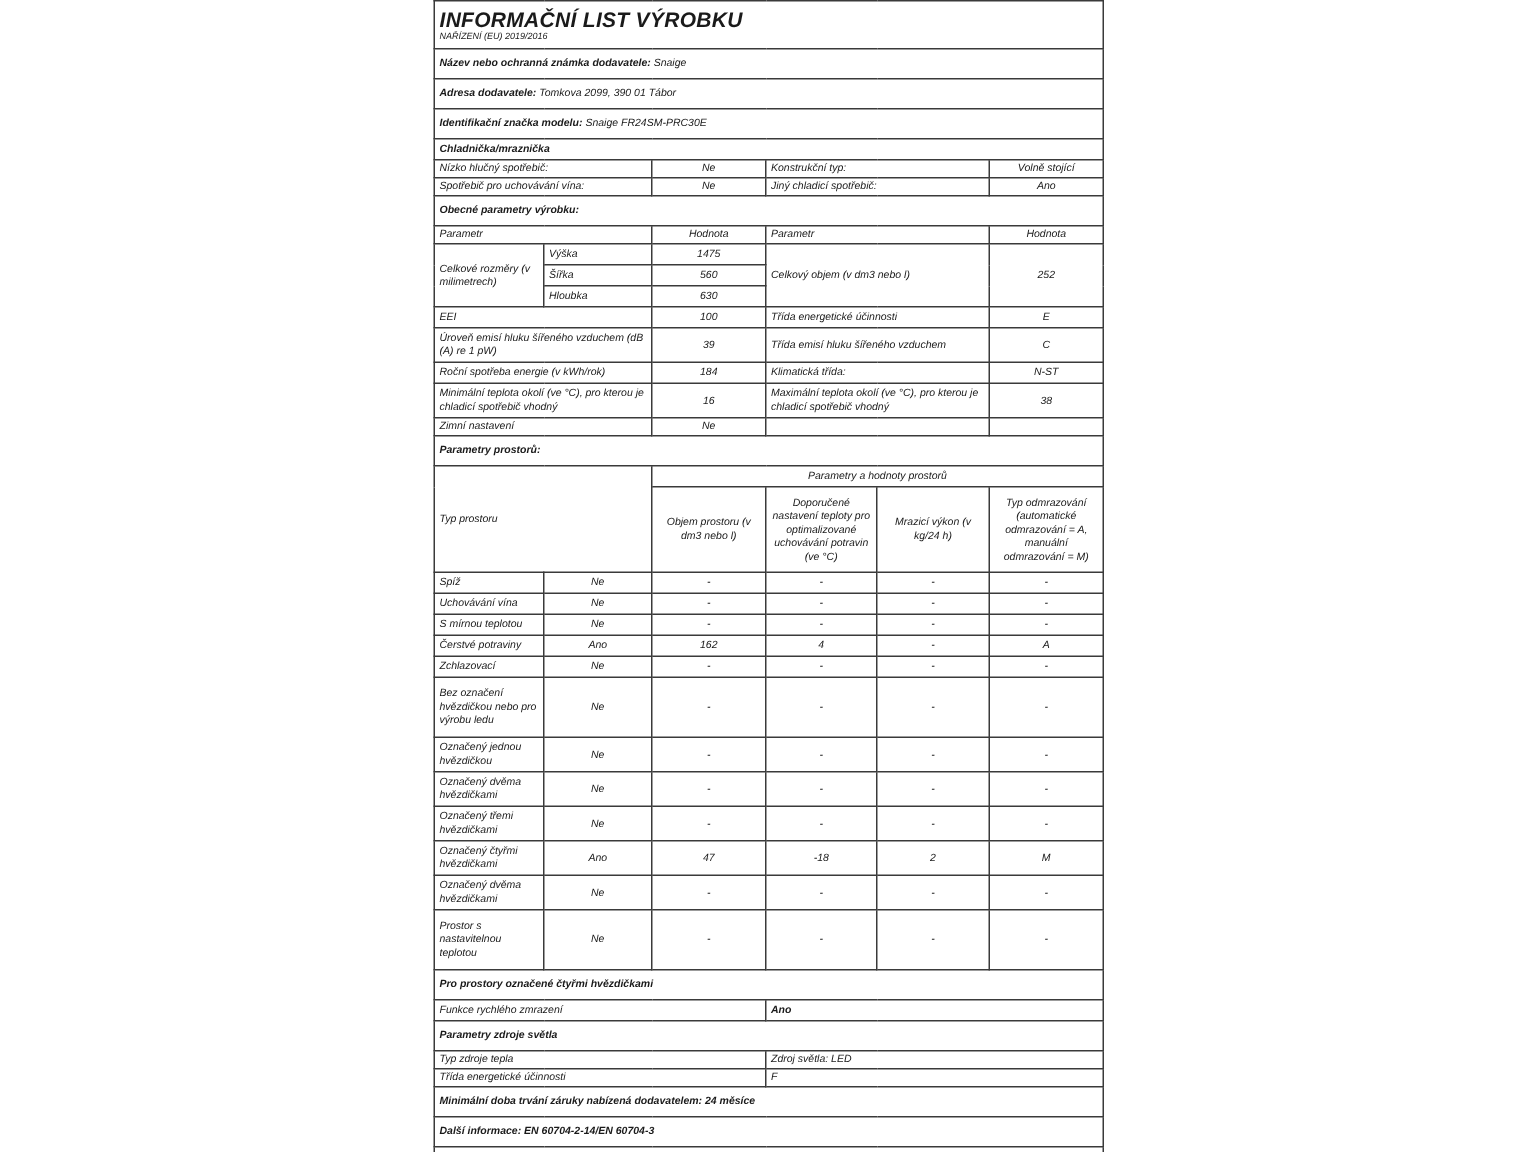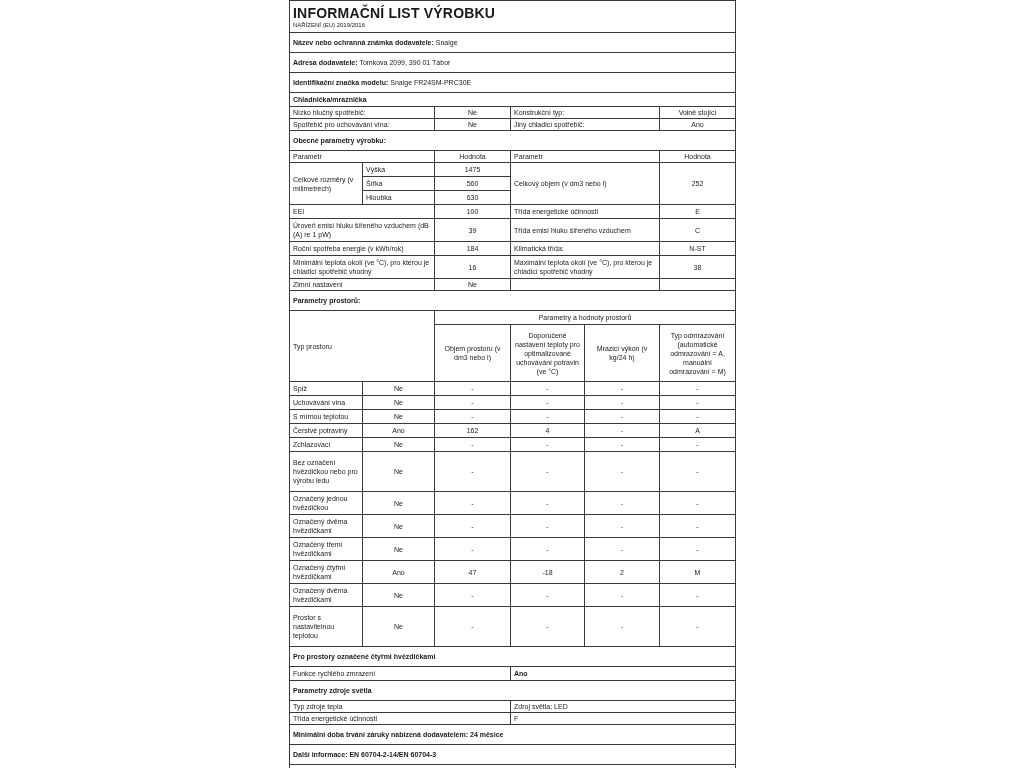--- a/index.html
+++ b/index.html
@@ -1,18 +1,18 @@
 <!DOCTYPE html>
 <html><head>
 <meta charset="utf-8">
 <style>
   html, body { margin:0; padding:0; background:#ffffff; }
   body { width:1024px; height:768px; position:relative; overflow:hidden;
          font-family:"Liberation Sans", sans-serif; color:#1a1a1a; }
-  .sheet { position:absolute; left:289px; top:0; width:446px; height:768px; }
+  .sheet { position:absolute; left:289px; top:0; width:446px; height:768px;font-style:italic; }
   table { border-collapse:collapse; width:446px; table-layout:fixed; }
   td { border:1px solid #3a3a3a; font-size:7px; line-height:9px; padding:1px 3px;
        vertical-align:middle; overflow:hidden; }
   .c { text-align:center; }
   .b { font-weight:bold; }
   .title-cell { padding:3px 3px 2px 3px; }
   .title { font-size:14px; line-height:15px; font-weight:bold; letter-spacing:0.2px; }
   .sub { font-size:6px; line-height:8px; }
   .rowhead { height:20px; }
   .r11 { height:10px; }

